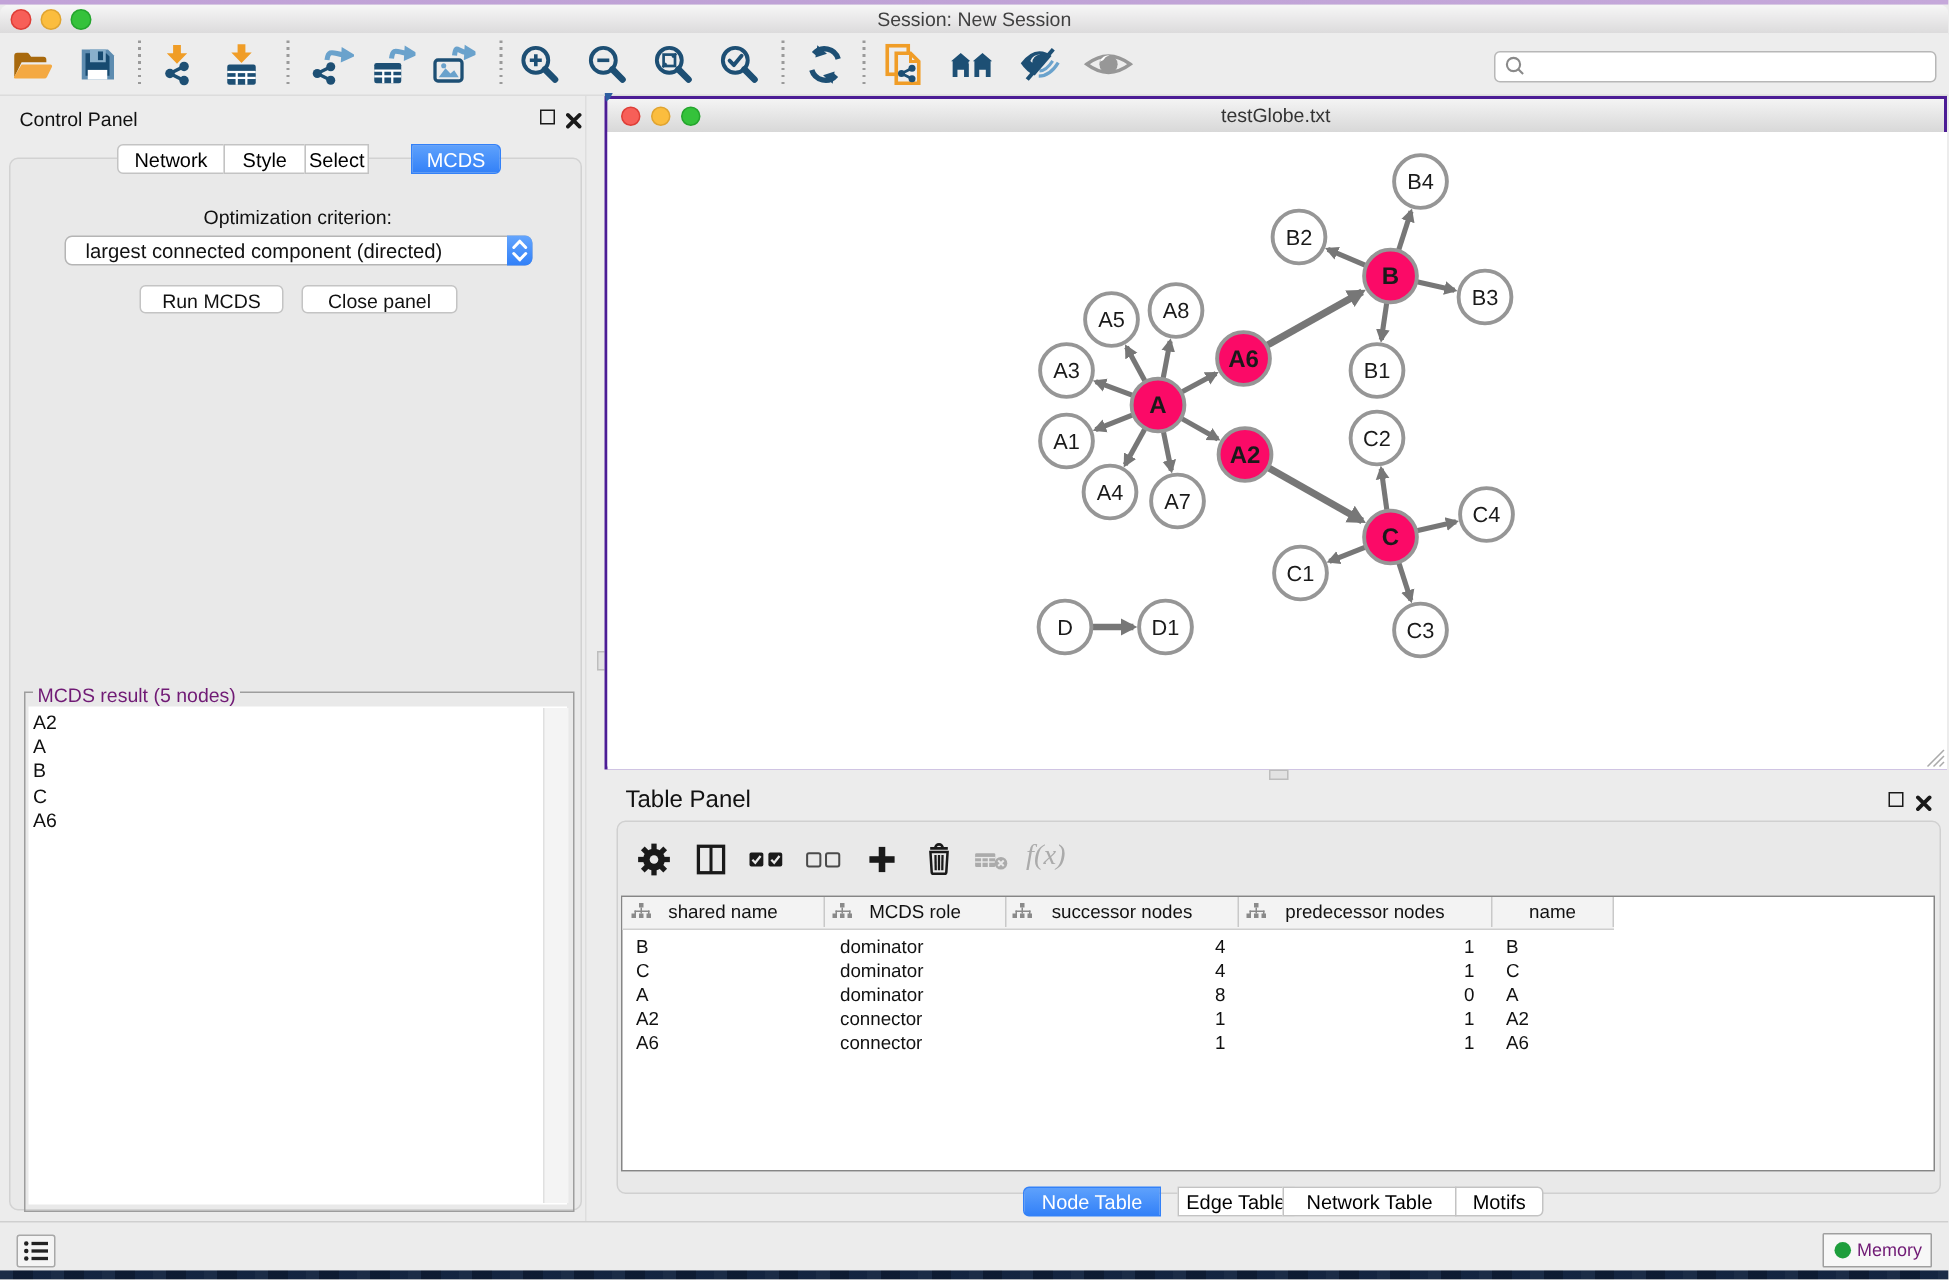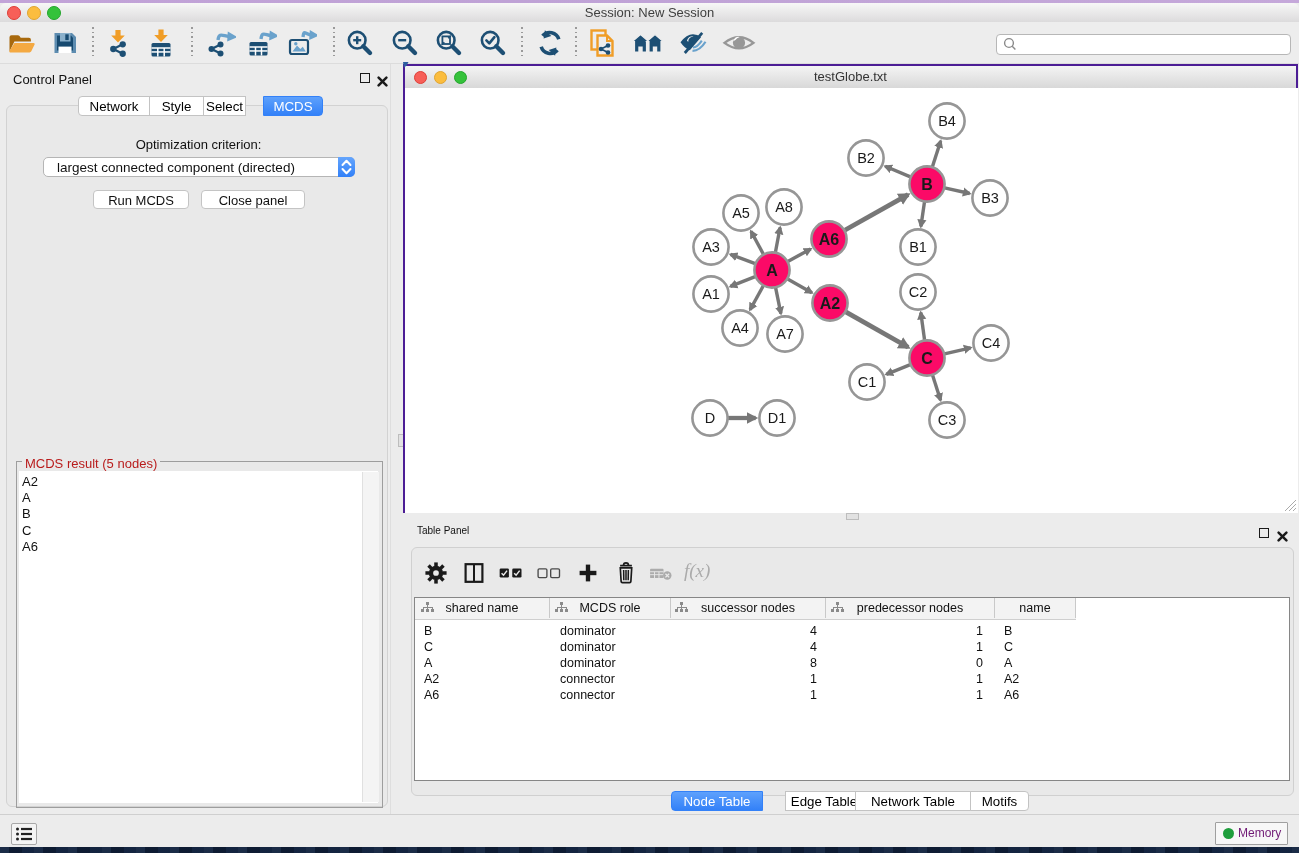--- a/index.html
+++ b/index.html
@@ -18,40 +18,40 @@
 #toolbar{left:0;top:22px;width:1299px;height:42px;background:#ededed;border-bottom:1px solid #dcdcdc;box-sizing:border-box;}
 .vsep{position:absolute;top:5px;height:31px;width:1.6px;background:repeating-linear-gradient(#9a9a9a 0 1.6px,rgba(0,0,0,0) 1.6px 4.6px);}
 .ticon{position:absolute;top:5px;}
 #searchbox{position:absolute;left:996px;top:12px;width:293px;height:19px;background:#fff;
  border:1px solid #b7b7b7;border-radius:4px;}
 
 #cp-title{left:13px;top:72px;font-size:13px;color:#111;}
 #cp-box{left:6px;top:105px;width:380px;height:700px;background:#e9e9e9;border:1px solid #d2d2d2;border-radius:6px;}
 .tabrow .tab{position:absolute;top:0;height:19.5px;background:#fff;border:1px solid #c3c3c3;
  font-size:13.3px;text-align:center;color:#000;box-sizing:border-box;padding-top:2px;}
-.tab.sel{background:linear-gradient(#5ea1fc,#3381f8);color:#fff;border-color:#3381f8;}
+.tab.sel{background:linear-gradient(#5ea1fc,#3381f8);color:#fff;border-color:#3381f8;margin-left:11px;}
 #opt-label{left:0px;top:137px;width:397px;text-align:center;font-size:13px;color:#111;}
 #dropdown{left:43px;top:157px;width:312px;height:20px;background:#fff;border:1px solid #b5b5b5;border-radius:5px;box-sizing:border-box;}
 #dd-text{position:absolute;left:13px;top:2px;font-size:13.5px;color:#111;}
 #dd-btn{position:absolute;right:-1px;top:-1px;width:17px;height:20px;border-radius:0 5px 5px 0;
  background:linear-gradient(#64a5fd,#3180f8);}
 .btn{position:absolute;height:19px;background:#fff;border:1px solid #c4c4c4;border-radius:4px;
  font-size:13px;color:#111;text-align:center;box-sizing:border-box;padding-top:2px;}
 #grpbox{left:16px;top:461px;width:365px;height:345px;border:1px solid #9d9d9d;}
-#grp-label{left:22px;top:456px;font-size:13px;color:#b91c1c;background:#e9e9e9;padding:0 3px;}
+#grp-label{left:22px;top:456px;font-size:13px;color:#701a75;background:#e9e9e9;padding:0 3px;}
 #cp-list{left:19px;top:471px;width:359px;height:332px;background:#fff;font-size:13px;color:#111;line-height:16.2px;padding:3px 0 0 3px;box-sizing:border-box;}
 #cp-scroll{left:362px;top:472px;width:16px;height:330px;background:#f4f4f4;border-left:1px solid #e0e0e0;}
 
 #gwin{left:403px;top:64px;width:895px;height:449px;background:#fff;border:2px solid #4c1d95;box-sizing:border-box;}
 #gtitle{position:absolute;left:0;top:0;width:100%;height:22px;
  background:linear-gradient(#f4f4f4,#d8d8d8);border-bottom:1px solid #b5b5b5;border-radius:1px 1px 0 0;}
 #gtitle .tl{position:absolute;top:5px;width:11px;height:11px;border-radius:50%;}
 #gcanvas{position:absolute;left:0;top:22px;width:893px;height:425px;background:#fff;}
 
-#tp-title{left:417px;top:525px;font-size:10px;color:#111;}
+#tp-title{left:417px;top:525px;font-size:16px;color:#111;}
 #tp-box{left:411px;top:547px;width:881px;height:247px;background:#e9e9e9;border:1px solid #d0d0d0;border-radius:6px;}
 #tp-toolbar{position:absolute;left:0;top:0;width:100%;height:50px;}
 #tbl{left:414px;top:597px;width:876px;height:184px;background:#fff;border:1px solid #868686;box-sizing:border-box;}
 #tbl-head{position:absolute;left:0;top:0;height:21px;background:#f3f3f3;border-bottom:1px solid #cfcfcf;}
 .th{position:absolute;top:0;height:20px;border-right:1px solid #c9c9c9;box-sizing:border-box;
  font-size:12.5px;color:#111;text-align:center;padding-top:3px;}
 .td{position:absolute;font-size:12.5px;color:#111;height:16px;}
 .tabs2 .tab{height:20px;padding-top:2px;}
 #statusline{left:0;top:814px;width:1299px;height:1px;background:#cfcfcf;}
 #mem-btn{left:1215px;top:822px;width:73px;height:23px;background:#f7f7f7;border:1px solid #9f9f9f;border-radius:1px;font-size:12px;color:#701a75;box-sizing:border-box;padding:3px 0 0 22px;}

